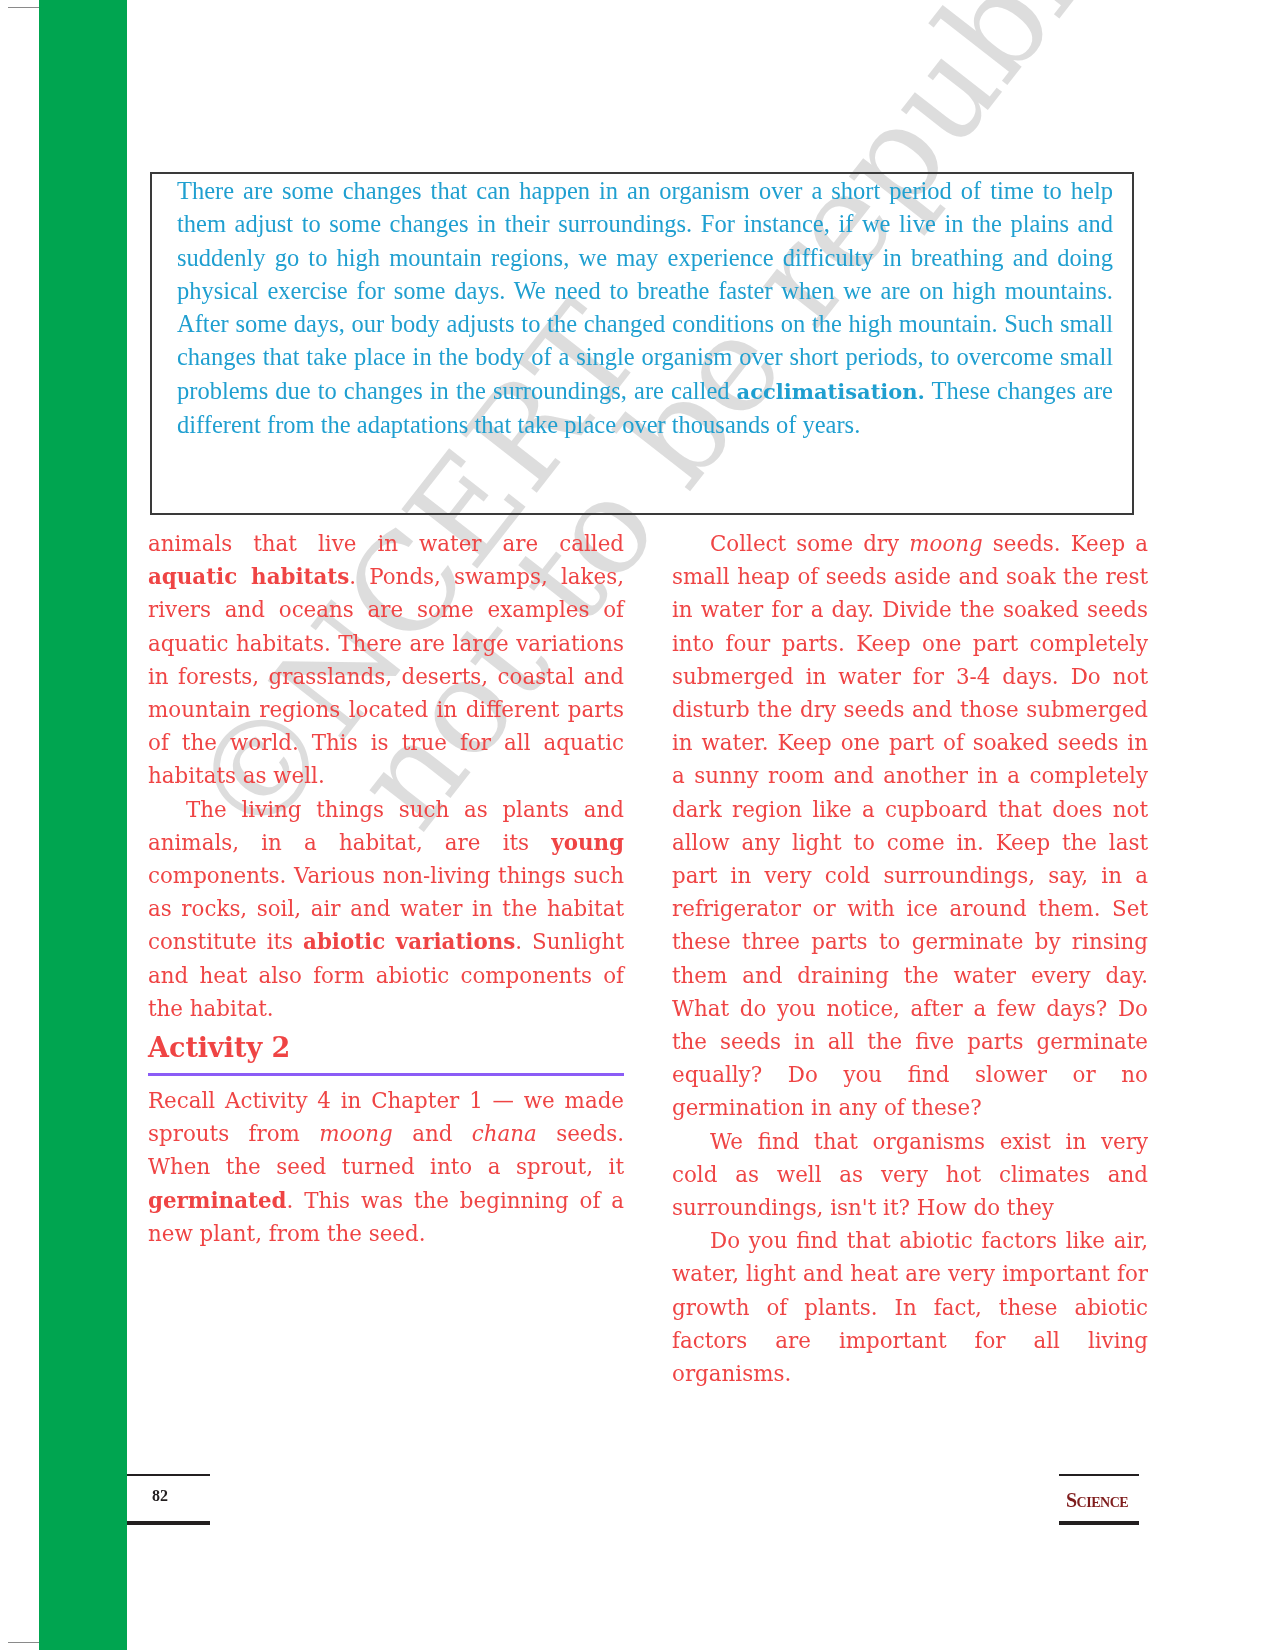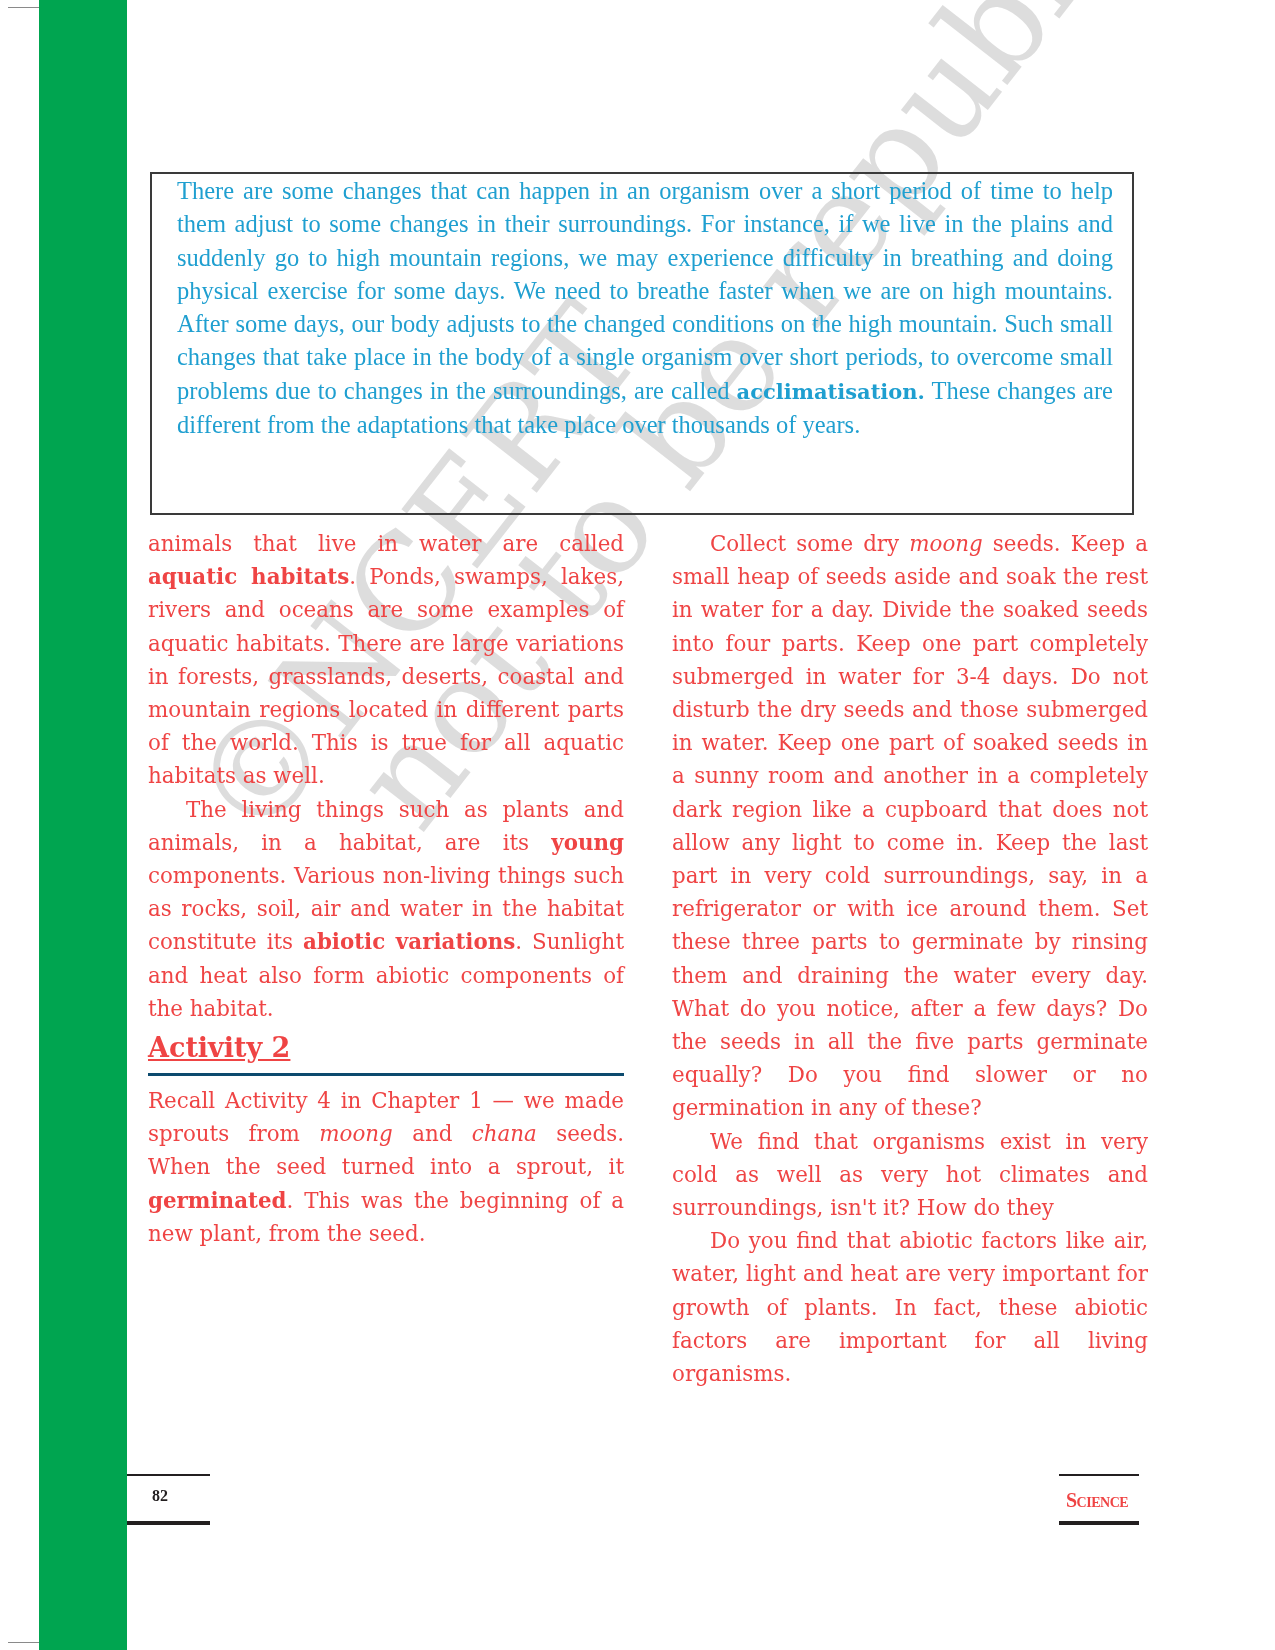--- a/index.html
+++ b/index.html
@@ -27,39 +27,38 @@
     font-size: 21.4px; line-height: 33.2px; text-align: justify;
     color: #ef4444;
   }
   .col.left { left: 148px; }
   .col.right { left: 672px; }
   .col p { margin: 0; }
   .col p.indent { text-indent: 38px; }
   .col b { font-weight: bold; }
   .activity-title {
     font-size: 27px; font-weight: bold; line-height: 38px; margin-top: 4px !important;
-    padding-bottom: 6px; border-bottom: 3px solid #0c4a6e; margin-bottom: 8px !important;
+    padding-bottom: 6px; border-bottom: 3px solid #8b5cf6; margin-bottom: 8px !important;
     text-align: left;
-    text-decoration: underline;
   }
   .watermark {
     position: absolute; left: 170px; top: 780px;
     font-family: "DejaVu Serif", serif; font-size: 132px; color: rgba(150,150,150,0.32);
     transform: rotate(-52deg); transform-origin: left top; white-space: nowrap; pointer-events: none;
     line-height: 1;
   }
   .watermark .line2 { display: block; margin-left: 110px; margin-top: -12px; }
   .footer-rule { position: absolute; background: #231f20; }
   .page-num {
     position: absolute; left: 152px; top: 1487px; font-family: "Liberation Serif", serif;
     font-weight: bold; font-size: 16px; color: #231f20;
   }
   .footer-label {
     position: absolute; left: 1066px; top: 1489px;
-    font-family: "Liberation Serif", serif; font-weight: bold; color: #ef4444;
+    font-family: "Liberation Serif", serif; font-weight: bold; color: #7f1d1d;
     font-variant: small-caps; font-size: 20px; letter-spacing: -0.5px;
   }
 </style>
 </head>
 <body>
 
 <div class="crop-mark" style="left:8px; top:7px; width:32px;"></div>
 <div class="crop-mark" style="left:8px; top:1642px; width:32px;"></div>
 
 <div class="green-bar"></div>

